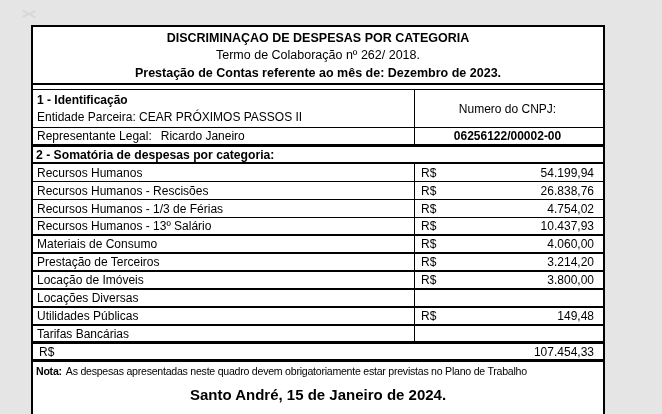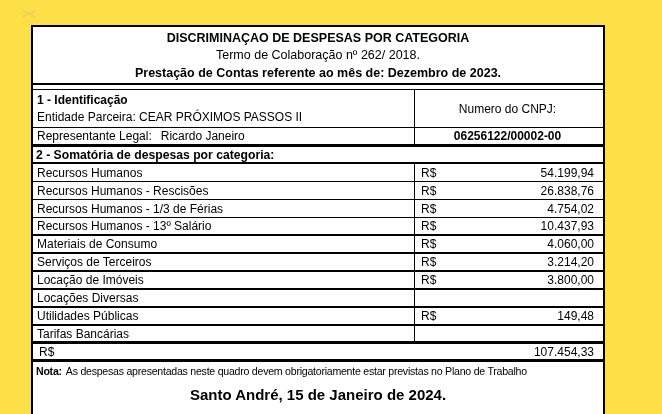--- a/index.html
+++ b/index.html
@@ -3,21 +3,21 @@
 <meta charset="utf-8">
 <style>
   * { margin:0; padding:0; box-sizing:border-box; }
   html,body { background:#ffffff; }
   body {
     width:662px; height:414px; position:relative;
     font-family:"Liberation Sans", sans-serif;
     color:#000;
     -webkit-font-smoothing:antialiased;
   }
-  .canvas { position:absolute; left:0; top:0; width:662px; height:414px; background:#fde047; }
+  .canvas { position:absolute; left:0; top:0; width:662px; height:414px; background:#e5e5e5; }
 
   
   .smudge {
     position:absolute; left:18px; top:8px; width:22px; height:12px;
     opacity:.18; pointer-events:none;
   }
   .smudge::before, .smudge::after {
     content:""; position:absolute; background:#9a9a9a; width:14px; height:2px; top:5px; left:4px;
   }
   .smudge::before { transform:rotate(28deg); }
@@ -153,21 +153,21 @@
 
     <div class="row exp bb2">
       <div class="cat">Materiais de Consumo</div>
       <div class="val">
         <span>R$</span>
         <span>4.060,00</span>
       </div>
     </div>
 
     <div class="row exp bb2">
-      <div class="cat">Serviços de Terceiros</div>
+      <div class="cat">Prestação de Terceiros</div>
       <div class="val">
         <span>R$</span>
         <span>3.214,20</span>
       </div>
     </div>
 
     <div class="row exp bb2">
       <div class="cat">Locação de Imóveis</div>
       <div class="val">
         <span>R$</span>

